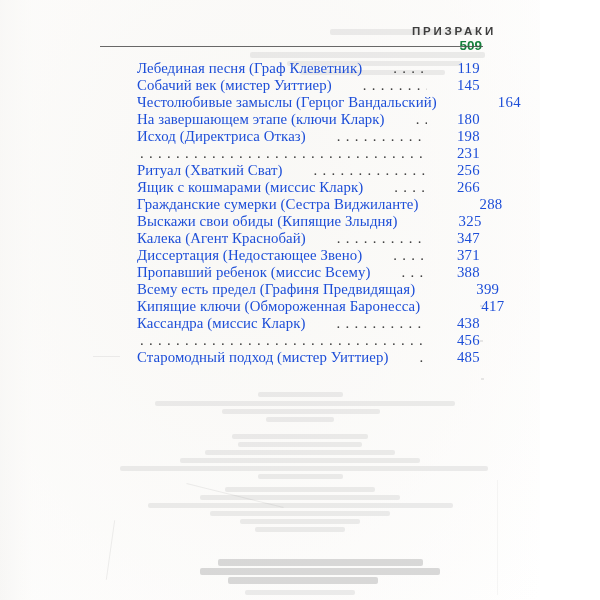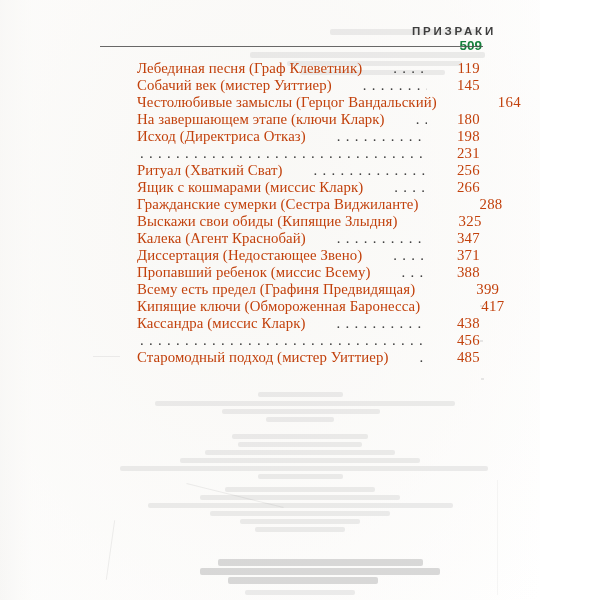--- a/index.html
+++ b/index.html
@@ -37,21 +37,21 @@
   }
 
   
   .toc {
     position: absolute; top: 60px; left: 137px; width: 343px;
     margin: 0; padding: 0; list-style: none;
   }
   .toc-entry {
     display: flex; align-items: flex-end;
     height: 17px; line-height: 17px;
-    font-size: 14.8px; color: #c2410c; white-space: nowrap; gap: 28px;
+    font-size: 14.8px; color: #1d4ed8; white-space: nowrap; gap: 28px;
   }
   .toc-entry .t { flex: 0 0 auto; letter-spacing: 0.1px; }
   .toc-entry .dots {
     flex: 1 1 auto; overflow: hidden; white-space: nowrap;
     padding-left: 3px; color: #3f3f3f;
   }
   .toc-entry .dots::after {
     content: ". . . . . . . . . . . . . . . . . . . . . . . . . . . . . . . . . . . . . . . . . . . . . . . . . .";
     word-spacing: 1.6px;
   }

